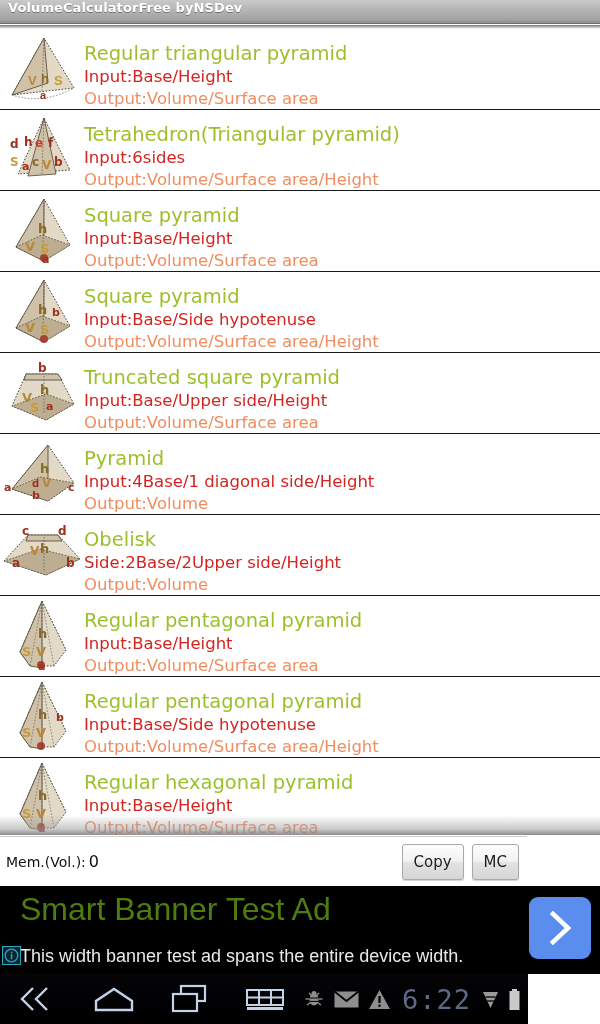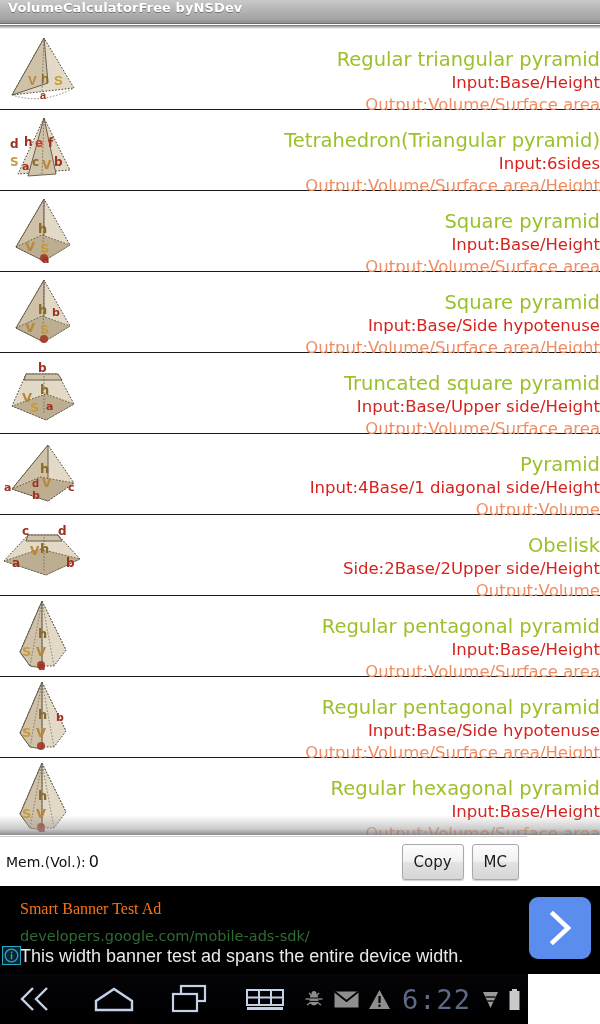--- a/index.html
+++ b/index.html
@@ -43,21 +43,21 @@
     display:flex; align-items:flex-start;
     background:#ffffff;
   }
   .thumb{
     width:84px; height:80px;
     flex:0 0 84px;
     display:flex; align-items:center; justify-content:center;
   }
   .thumb svg{ display:block; }
   .rowtext{
-    flex:1 1 auto; padding-top:18px; min-width:0;text-align:right;
+    flex:1 1 auto; padding-top:12px; min-width:0;
   }
   .rname{
     color:#9cc02b; font-size:19.5px; line-height:25px;
     white-space:nowrap;
   }
   .rin{
     color:#d5231f; font-size:16.5px; line-height:22px;
     white-space:nowrap;
   }
   .rout{
@@ -95,22 +95,22 @@
     cursor:pointer;
   }
 
   
   #ad{
     position:absolute; top:886px; left:0; width:600px; height:88px;
     background:#000000; overflow:hidden;
   }
   #adhead{
     position:absolute; left:20px; top:8px;
-    color:#f97316; font-size:16px; line-height:30px;
-    font-family:Liberation Serif, serif;
+    color:#4d7c0f; font-size:32px; line-height:30px;
+    font-family:Liberation Sans, sans-serif;
   }
   #adurl{
     position:absolute; left:20px; top:41px;
     color:#2f6b35; font-size:14.5px; line-height:18px;
   }
   #adbody{
     position:absolute; left:20px; top:59px;
     color:#e9e9e9; font-size:18px; line-height:22px;
     font-family:"Liberation Sans", sans-serif;
   }
@@ -385,21 +385,20 @@
     <span id="memvalue">0</span>
   </div>
   <div id="membtns">
     <div class="btn">Copy</div>
     <div class="btn">MC</div>
   </div>
 </div>
 
 <div id="ad">
   <div id="adhead">Smart Banner Test Ad</div>
-  <div id="adurl">developers.google.com/mobile-ads-sdk/</div>
   <div id="adbody">This width banner test ad spans the entire device width.</div>
   <div id="adinfo">
     <svg width="19" height="19" viewBox="0 0 19 19">
       <rect x="0.5" y="0.5" width="18" height="18" fill="#0c2430" stroke="#2aa7c4"></rect>
       <circle cx="9.5" cy="9.5" r="6.3" fill="none" stroke="#2aa7c4" stroke-width="1.3"></circle>
       <rect x="8.8" y="8" width="1.5" height="5.2" fill="#2aa7c4"></rect>
       <rect x="8.8" y="5.6" width="1.5" height="1.6" fill="#2aa7c4"></rect>
     </svg>
   </div>
   <div id="adarrow">

